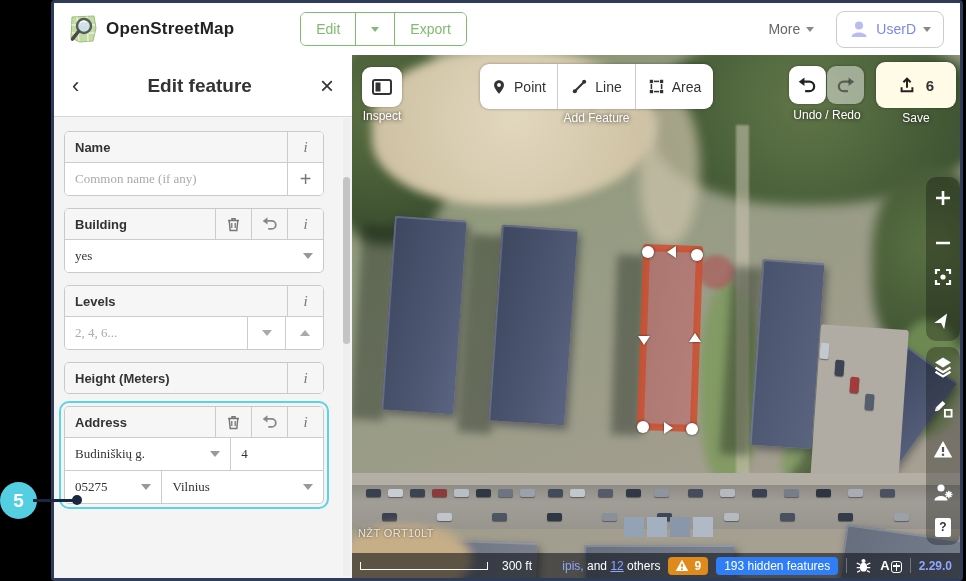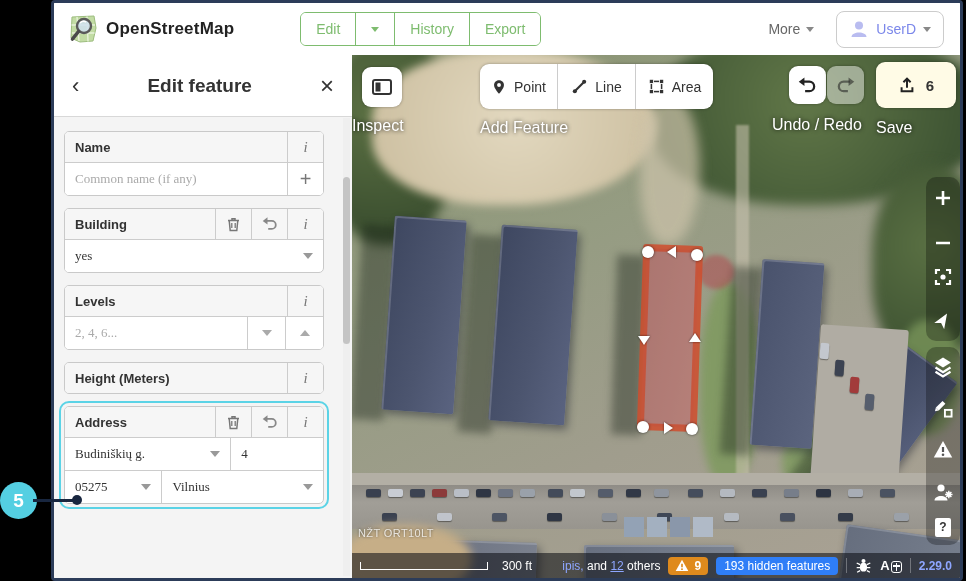--- a/index.html
+++ b/index.html
@@ -88,22 +88,22 @@
             box-shadow:0 0 3px rgba(0,0,0,.6); cursor:pointer; }
   .mid { position:absolute; width:0; height:0; cursor:pointer;
          filter:drop-shadow(0 0 1px rgba(0,0,0,.6)); }
   .mid.left-pt  { border-top:6px solid transparent; border-bottom:6px solid transparent; border-right:9px solid #fff; }
   .mid.down-pt  { border-left:6px solid transparent; border-right:6px solid transparent; border-top:9px solid #fff; }
   .mid.up-pt    { border-left:6px solid transparent; border-right:6px solid transparent; border-bottom:9px solid #fff; }
   .mid.right-pt { border-top:6px solid transparent; border-bottom:6px solid transparent; border-left:9px solid #fff; }
 
   .map-btn { position:absolute; background:#fff; border-radius:9px; display:flex; align-items:center;
              justify-content:center; box-shadow:0 0 3px rgba(0,0,0,.35); cursor:pointer; }
-  .tool-label { position:absolute; color:#fff; font-size:16px; 
-                text-shadow:0 0 4px rgba(0,0,0,.85);margin-top:8px; }
+  .tool-label { position:absolute; color:#fff; font-size:12px; text-align:center;
+                text-shadow:0 0 4px rgba(0,0,0,.85); }
   .feature-group { position:absolute; left:128px; top:9px; width:233px; height:45px; background:#fff;
                    border-radius:9px; box-shadow:0 0 3px rgba(0,0,0,.35); display:flex; overflow:hidden; }
   .feature-cell { flex:1; display:flex; align-items:center; justify-content:center; gap:7px;
                   border-left:1px solid #ccc; cursor:pointer; font-size:14px; color:#333; }
   .feature-cell:first-child { border-left:none; }
   .save-btn { left:524px; top:7px; width:80px; height:46px; background:#fffbe6; gap:10px; }
   .save-count { font-size:15px; font-weight:700; color:#333; }
   .redo-btn { background:rgba(255,255,255,.45); }
 
   .rail { position:absolute; left:574px; width:34px; background:rgba(0,0,0,.28); border-radius:10px; }
@@ -153,23 +153,20 @@
           <path d="M12 9 a5 5 0 0 1 6 -1" stroke="#fff" stroke-width="1.6" fill="none"></path>
         </svg>
         <span class="brand-name">OpenStreetMap</span>
       </div>
       <nav class="nav-group">
         <div class="nav-cell">
             <span>Edit</span>
           </div>
         <div class="nav-cell">
             <span class="caret"></span>
-          </div>
-        <div class="nav-cell">
-            <span>History</span>
           </div>
         <div class="nav-cell">
             <span>Export</span>
           </div>
       </nav>
       <div class="topbar-right">
         <div class="more-btn">
           <span>More</span>
           <span class="caret gray"></span>
         </div>

